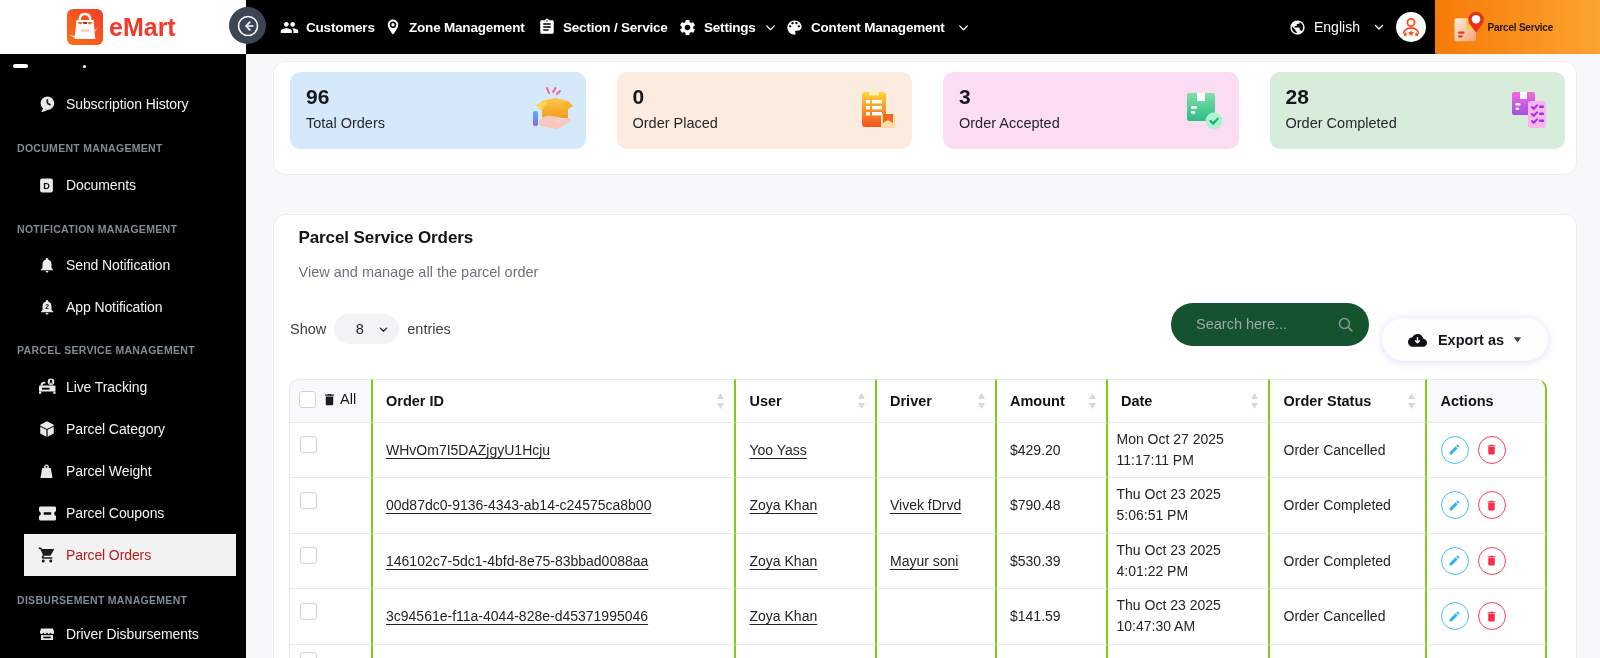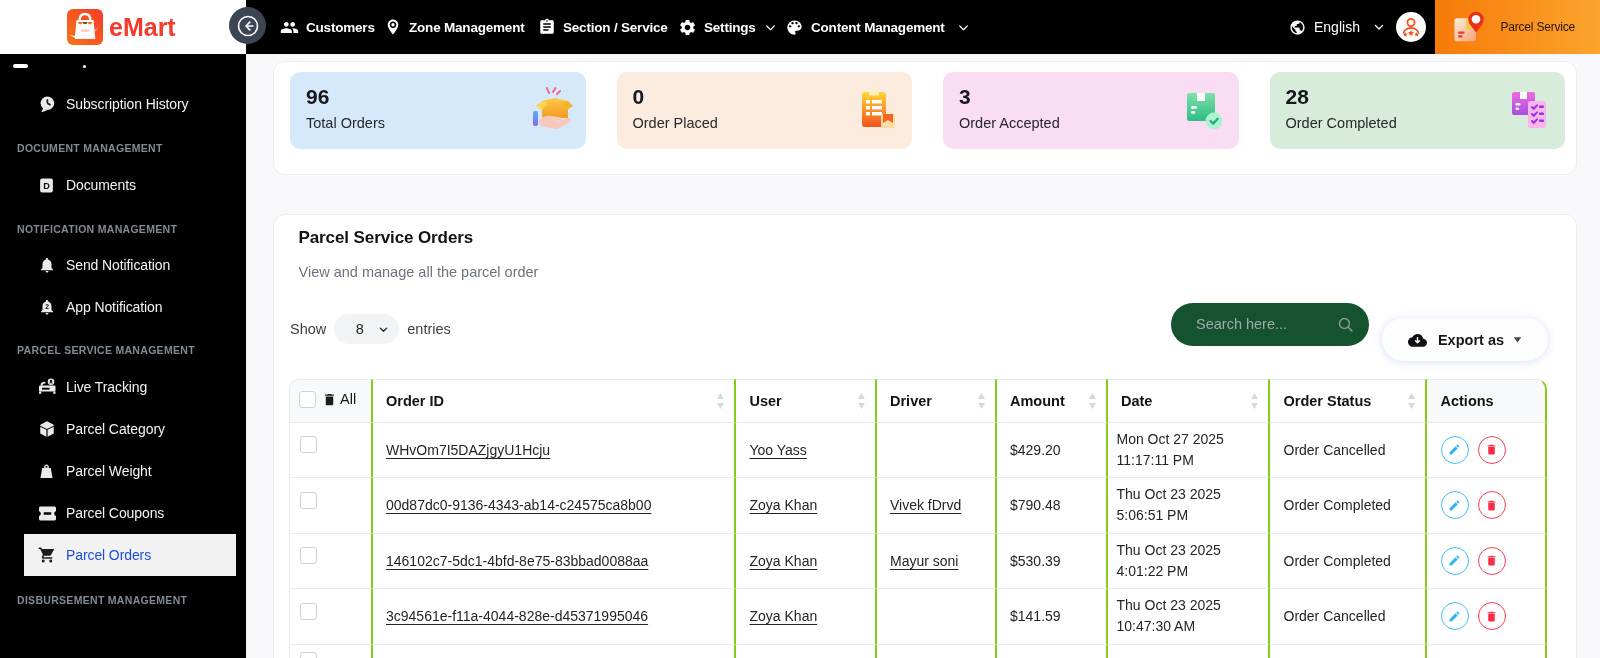--- a/index.html
+++ b/index.html
@@ -7,29 +7,29 @@
 
 
 #topbar { position:absolute; left:0; top:0; width:1600px; height:54px; background:#000; z-index:30; }
 #logoarea { position:absolute; left:0; top:0; width:246px; height:54px; background:#fff; }
 #logotxt { position:absolute; left:109px; top:13px; font-size:25px; font-weight:700; color:#f43a2c; letter-spacing:0; }
 #collapsebtn { position:absolute; left:229px; top:7px; width:37px; height:37px; border-radius:50%; background:#3d4555; z-index:40; display:flex; align-items:center; justify-content:center; }
 .navitem { position:absolute; top:0; height:54px; display:flex; align-items:center; color:#fff; font-size:13.5px; font-weight:600; letter-spacing:-0.2px; white-space:nowrap; }
 .navitem svg { margin-right:7px; }
 #rightnav { position:absolute; top:0; left:1289px; height:54px; display:flex; align-items:center; color:#fff; }
 #orangeblk { position:absolute; right:0; top:0; width:165.5px; height:54px; background:linear-gradient(90deg,#f67a08,#fca42e); display:flex; align-items:center; }
-#orangeblk .ps { font-size:12px; font-weight:400; color:#241506; margin-left:13px; letter-spacing:-0.2px; white-space:nowrap; }
+#orangeblk .ps { font-size:10px; font-weight:700; color:#241506; letter-spacing:-0.2px; white-space:nowrap; }
 
 
 #sidebar { position:absolute; left:0; top:54px; width:246px; height:604px; background:#000; z-index:20; }
 .sitem { position:absolute; left:12px; width:246px; height:42px; display:flex; align-items:center; color:#f2f3f4; font-size:14px; font-weight:500; letter-spacing:-0.1px;margin-left:12px; }
 .sitem svg { position:absolute; left:14px; }
 .sitem .lbl { position:absolute; left:42px; }
 .shead { position:absolute; left:17px; color:#828a95; font-size:10.5px; font-weight:700; letter-spacing:0.3px; }
-.sactive { background:#f2f2f2; color:#1d4ed8; width:212px; }
+.sactive { background:#f2f2f2; color:#b91c1c; width:212px; }
 
 
 #main { position:absolute; left:246px; top:54px; width:1354px; height:604px; background:#f8f8fa; }
 .card { position:absolute; background:#fff; border:1px solid #ededf1; border-radius:12px; }
 #stats { left:26.5px; top:7px; width:1304px; height:114px; }
 .stat { position:absolute; top:10px; width:295.5px; height:76.5px; border-radius:10px; }
 .stat .num { position:absolute; left:16px; top:13px; font-size:21px; font-weight:600; color:#16171c; }
 .stat .lab { position:absolute; left:16px; top:43px; font-size:14.5px; color:#26272c; }
 .stat svg { position:absolute; right:13px; top:15px; }
 
@@ -413,20 +413,28 @@
 
   <div class="sitem sactive" style="top:480px">
     <svg width="18" height="18" viewBox="0 0 24 24" fill="#1b1c1f">
         <path d="M7 18c-1.1 0-1.99.9-1.99 2S5.9 22 7 22s2-.9 2-2-.9-2-2-2zm10 0c-1.1 0-1.99.9-1.99 2s.89 2 1.99 2 2-.9 2-2-.9-2-2-2zm-9.83-3.25l.03-.12.9-1.63h7.45c.75 0 1.41-.41 1.75-1.03L21.7 4H5.21l-.94-2H1v2h2l3.6 7.59-1.35 2.45c-.16.28-.25.61-.25.96 0 1.1.9 2 2 2h12v-2H7.42c-.13 0-.25-.11-.25-.25z"></path>
       </svg>
     <span class="lbl">Parcel Orders</span>
   </div>
 
   <div class="shead" style="top:540px">DISBURSEMENT MANAGEMENT</div>
 
+  <div class="sitem" style="top:559px">
+    <svg width="18" height="18" viewBox="0 0 24 24" fill="#e8eaec">
+        <path d="M2.5 9.5 4 4.5 h16 l1.5 5 q0 2.5 -2.4 2.5 q-2.3 0 -2.3 -2.2 q0 2.2 -2.3 2.2 q-2.2 0 -2.5 -2.2 q-.3 2.2 -2.5 2.2 q-2.3 0 -2.3 -2.2 q0 2.2 -2.3 2.2 Q2.5 12 2.5 9.5z"></path>
+        <path d="M4 13.5h16V20H4z"></path>
+        <rect x="7" y="15.5" width="10" height="2.2" fill="#000"></rect>
+      </svg>
+    <span class="lbl">Driver Disbursements</span>
+  </div>
 </div>
 
 <div id="topbar">
   <div id="logoarea">
     <svg style="position:absolute;left:67px;top:9px" width="36" height="36" viewBox="0 0 36 36">
       <defs>
           <linearGradient id="lg" x1="1" y1="0" x2="0" y2="1">
         <stop offset="0" stop-color="#f43b2b"></stop>
             <stop offset="1" stop-color="#f97316"></stop>
       </linearGradient>

